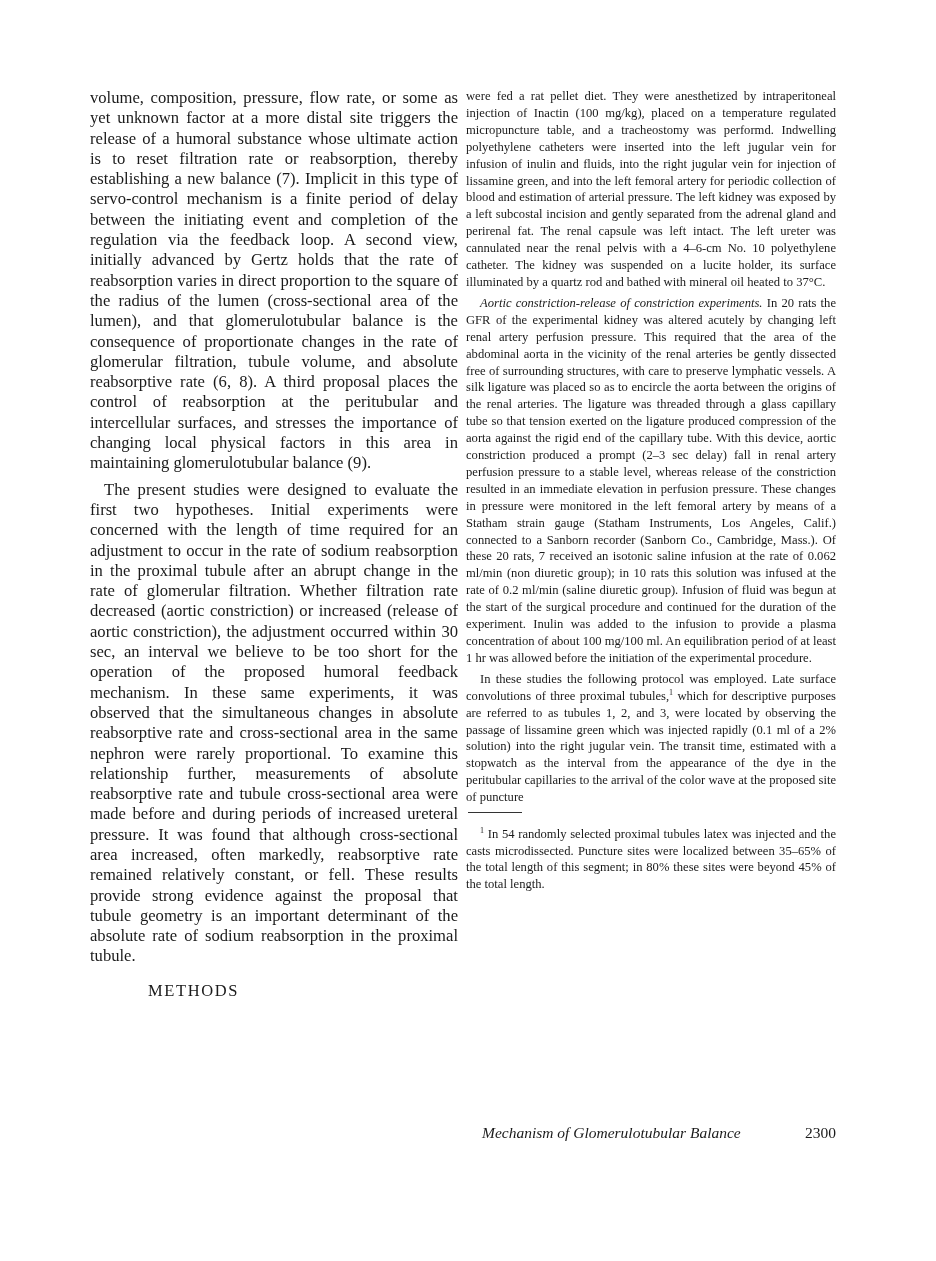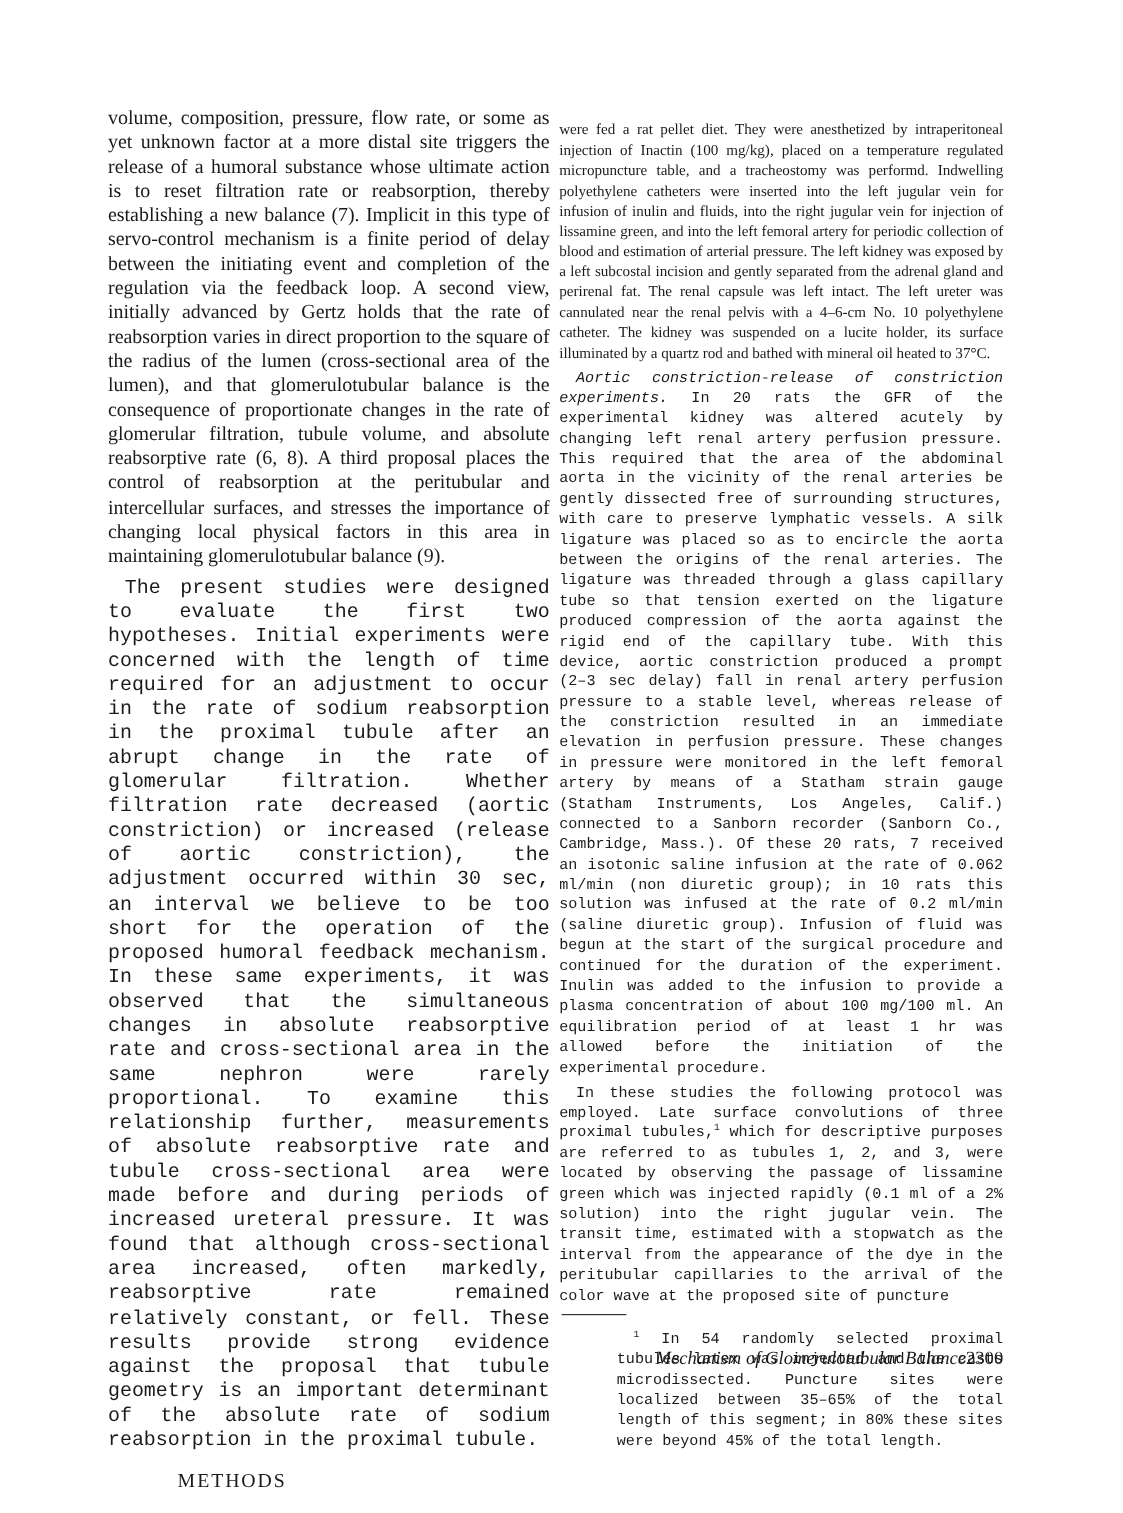--- a/index.html
+++ b/index.html
@@ -1,33 +1,33 @@
 <!DOCTYPE html>
 <html><head>
 <meta charset="utf-8">
 <style>
   html, body { margin: 0; padding: 0; background: #ffffff; }
   body { width: 936px; height: 1261px; position: relative; overflow: hidden; color: #1a1a1a;
          font-family: "Liberation Serif", "DejaVu Serif", serif; }
   .col { position: absolute; }
   #left { left: 90px; top: 88px; width: 368px; }
-  #right { left: 466px; top: 100px; width: 370px; }
+  #right { left: 466px; top: 88px; width: 370px; }
   .big { font-size: 16.6px; line-height: 20.3px; text-align: justify; }
   .small { font-size: 12.6px; line-height: 16.9px; text-align: justify; }
   .big p, .small p { margin: 0; }
-  .indent { text-indent: 14px; font-family: Liberation Mono, monospace; }
+  .indent { text-indent: 14px; }
   .sec-head { font-size: 16.5px; letter-spacing: 1.6px; text-align: left; margin: 14px 0 0 58px; }
   .spacer-big { height: 6px; }
   .spacer-small { height: 4px; }
   .ital { font-style: italic; }
   .fn-rule { width: 54px; border-top: 1px solid #333; margin: 6px 0 10px 2px; }
-  .fn p { font-size: 12.6px; line-height: 16.9px; text-align: justify; margin-left: 48px; }
+  .fn p { font-size: 12.6px; line-height: 16.9px; text-align: justify; }
   sup { font-size: 8px; line-height: 0; vertical-align: 5px; }
   #footer { position: absolute; left: 482px; top: 1124px; width: 354px; font-size: 15.5px;
-            display: flex; justify-content: flex-end; }
+            display: flex; justify-content: space-between; }
   #footer .title { font-style: italic; }
 </style>
 </head>
 <body>
 
 <div id="left" class="col">
   <div class="big">
     <p>volume, composition, pressure, flow rate, or some as yet unknown factor at a more distal site triggers the release of a humoral substance whose ultimate action is to reset filtration rate or reabsorption, thereby establishing a new balance (7). Implicit in this type of servo-control mechanism is a finite period of delay between the initiating event and completion of the regulation via the feedback loop. A second view, initially advanced by Gertz holds that the rate of reabsorption varies in direct proportion to the square of the radius of the lumen (cross-sectional area of the lumen), and that glomerulotubular balance is the consequence of proportionate changes in the rate of glomerular filtration, tubule volume, and absolute reabsorptive rate (6, 8). A third proposal places the control of reabsorption at the peritubular and intercellular surfaces, and stresses the importance of changing local physical factors in this area in maintaining glomerulotubular balance (9).</p>
     <div class="spacer-big"></div>
     <p class="indent">The present studies were designed to evaluate the first two hypotheses. Initial experiments were concerned with the length of time required for an adjustment to occur in the rate of sodium reabsorption in the proximal tubule after an abrupt change in the rate of glomerular filtration. Whether filtration rate decreased (aortic constriction) or increased (release of aortic constriction), the adjustment occurred within 30 sec, an interval we believe to be too short for the operation of the proposed humoral feedback mechanism. In these same experiments, it was observed that the simultaneous changes in absolute reabsorptive rate and cross-sectional area in the same nephron were rarely proportional. To examine this relationship further, measurements of absolute reabsorptive rate and tubule cross-sectional area were made before and during periods of increased ureteral pressure. It was found that although cross-sectional area increased, often markedly, reabsorptive rate remained relatively constant, or fell. These results provide strong evidence against the proposal that tubule geometry is an important determinant of the absolute rate of sodium reabsorption in the proximal tubule.</p>

